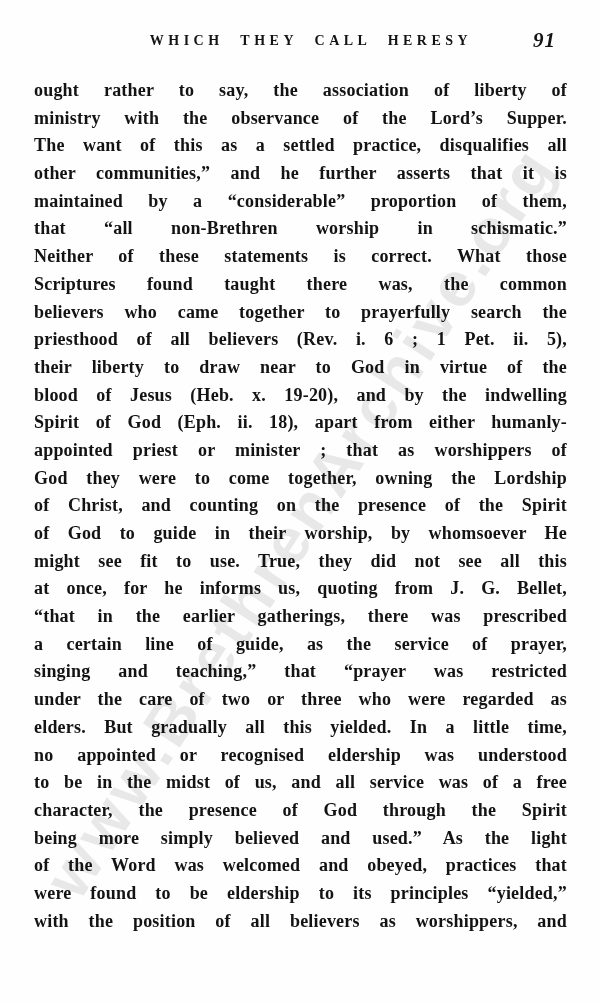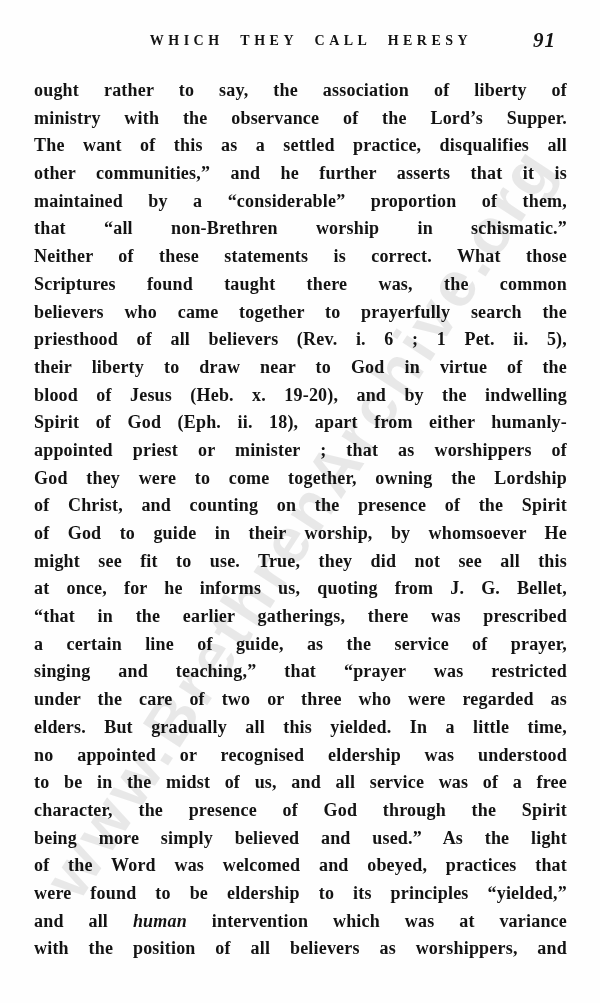--- a/index.html
+++ b/index.html
@@ -109,17 +109,16 @@
       <div class="line">a certain line of guide, as the service of prayer,</div>
       <div class="line">singing and teaching,” that “prayer was restricted</div>
       <div class="line">under the care of two or three who were regarded as</div>
       <div class="line">elders.  But gradually all this yielded.  In a little time,</div>
       <div class="line">no appointed or recognised eldership was understood</div>
       <div class="line">to be in the midst of us, and all service was of a free</div>
       <div class="line">character, the presence of God through the Spirit</div>
       <div class="line">being more simply believed and used.”  As the light</div>
       <div class="line">of the Word was welcomed and obeyed, practices that</div>
       <div class="line">were found to be eldership to its principles “yielded,”</div>
-      <div class="line"><span>and all </span><i>human</i><span> intervention which was at variance</span></div>
       <div class="line">with the position of all believers as worshippers, and</div>
     </div>
 
 </div>
 
 </body></html>

